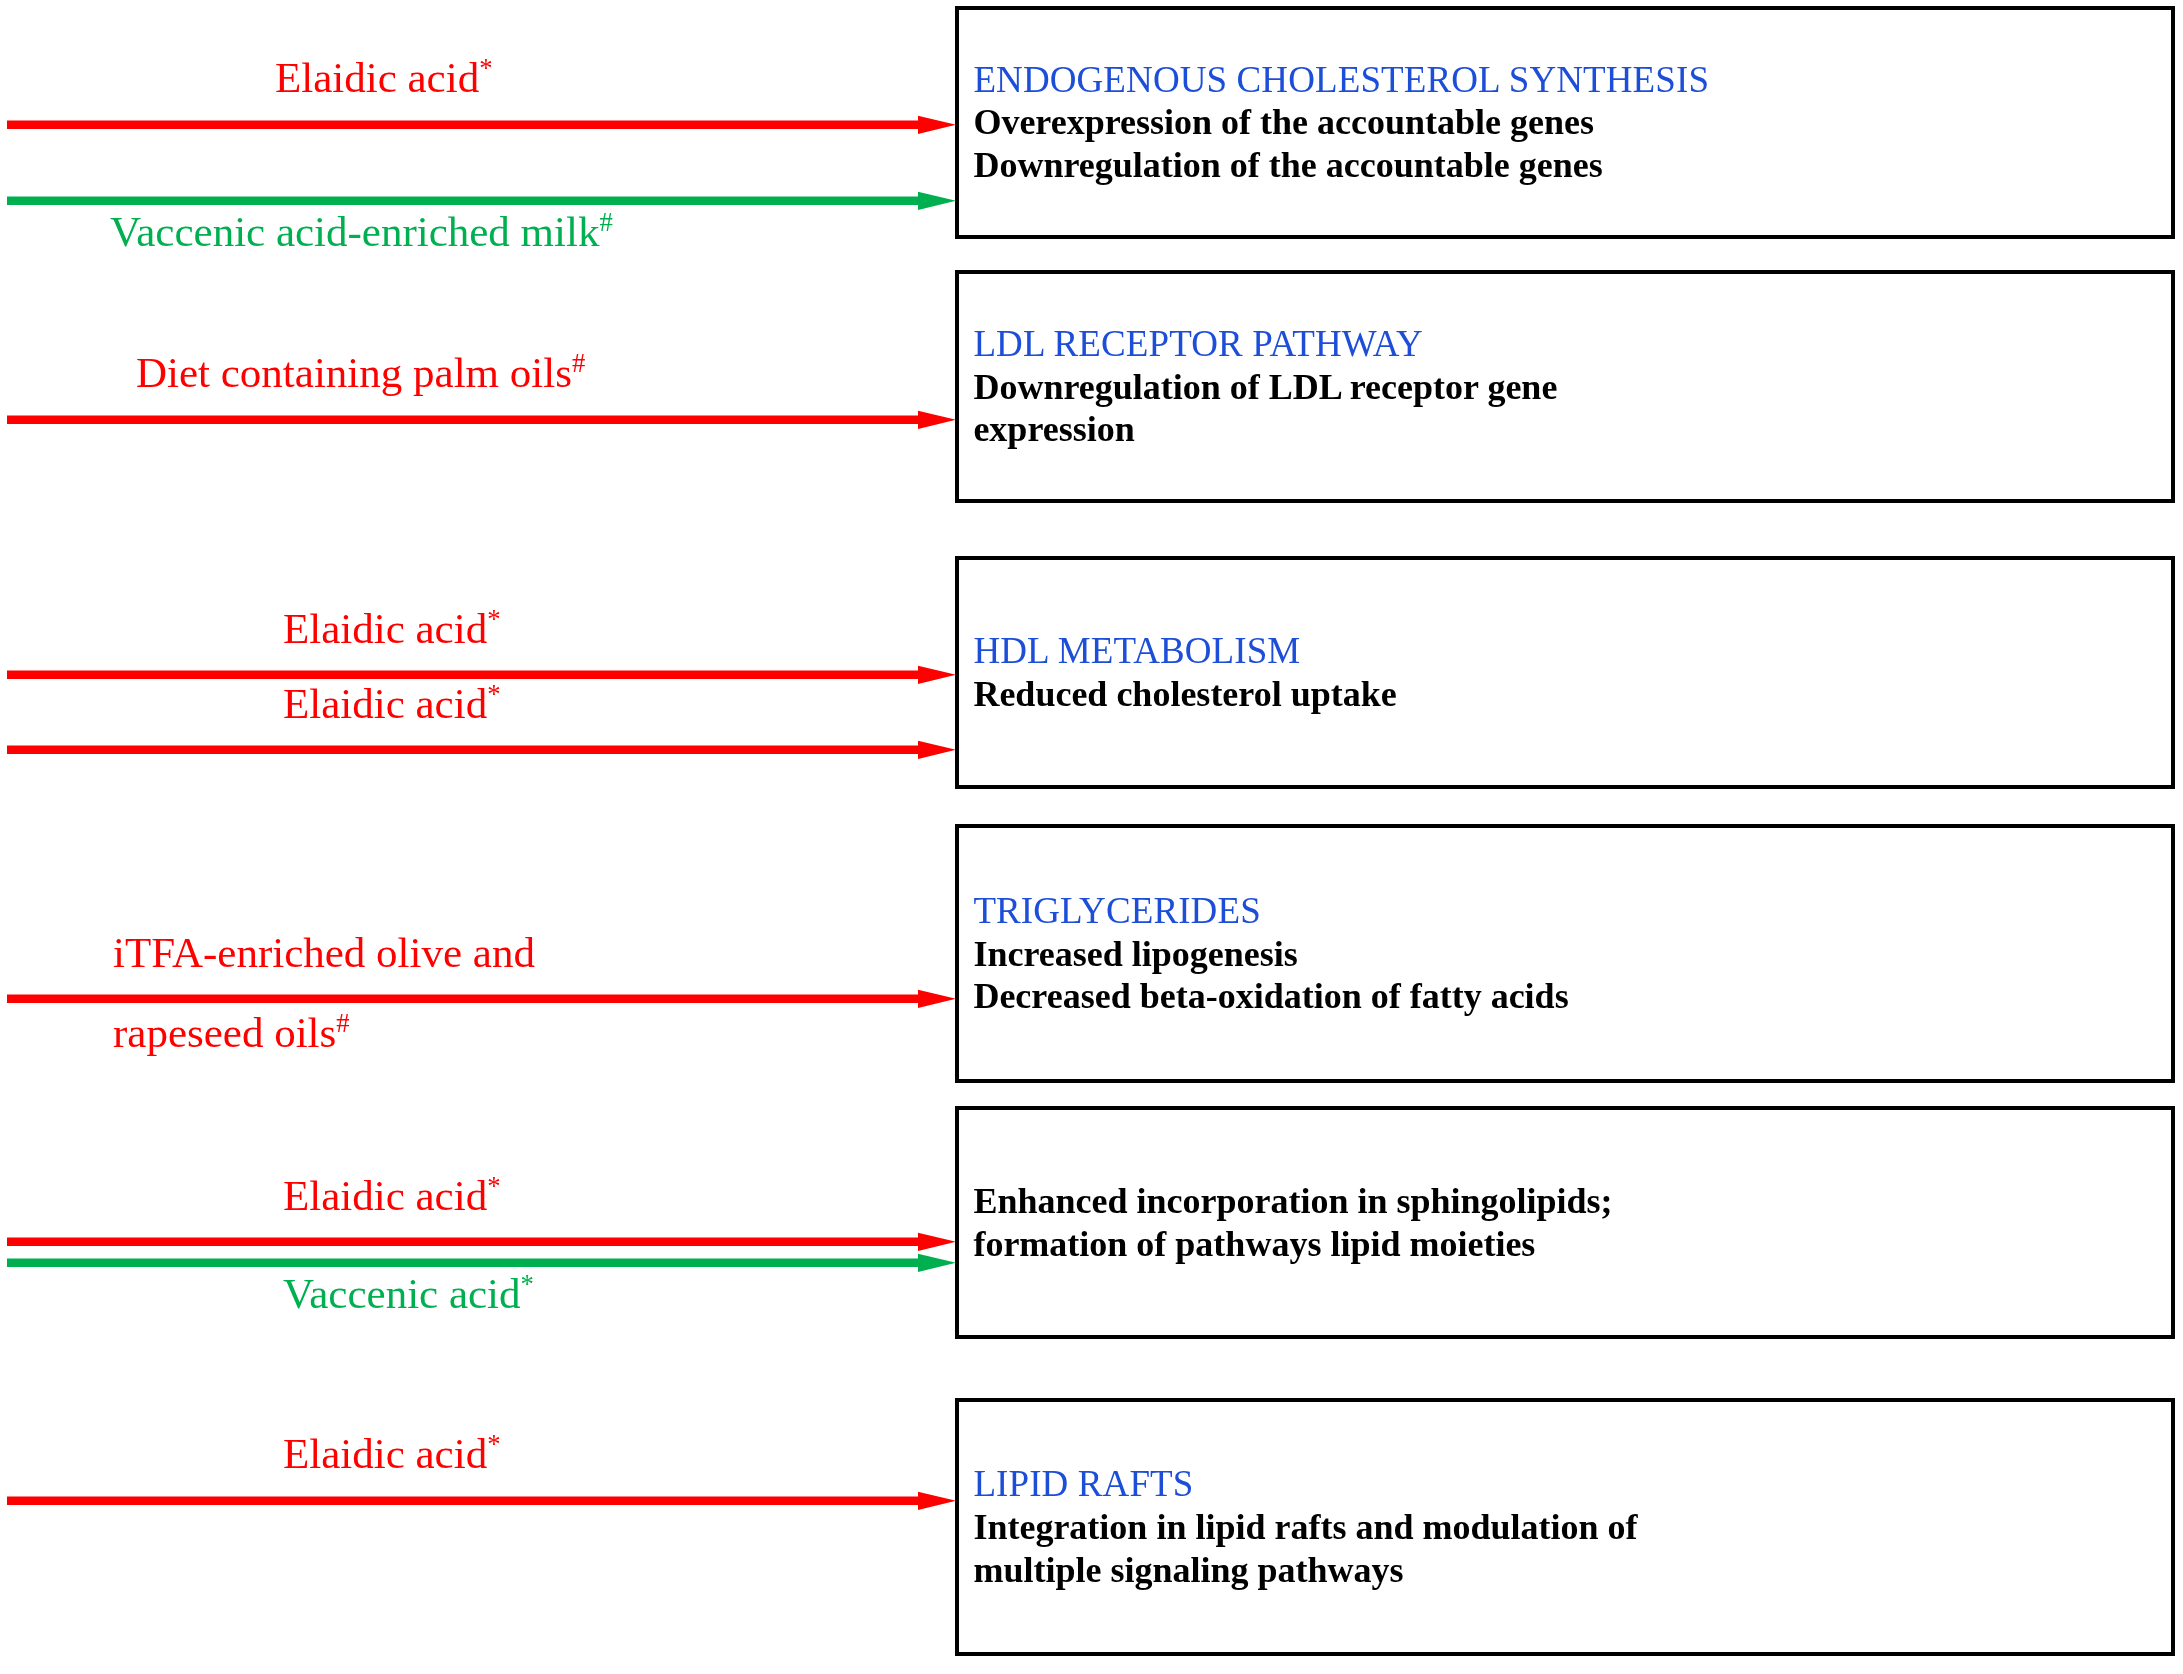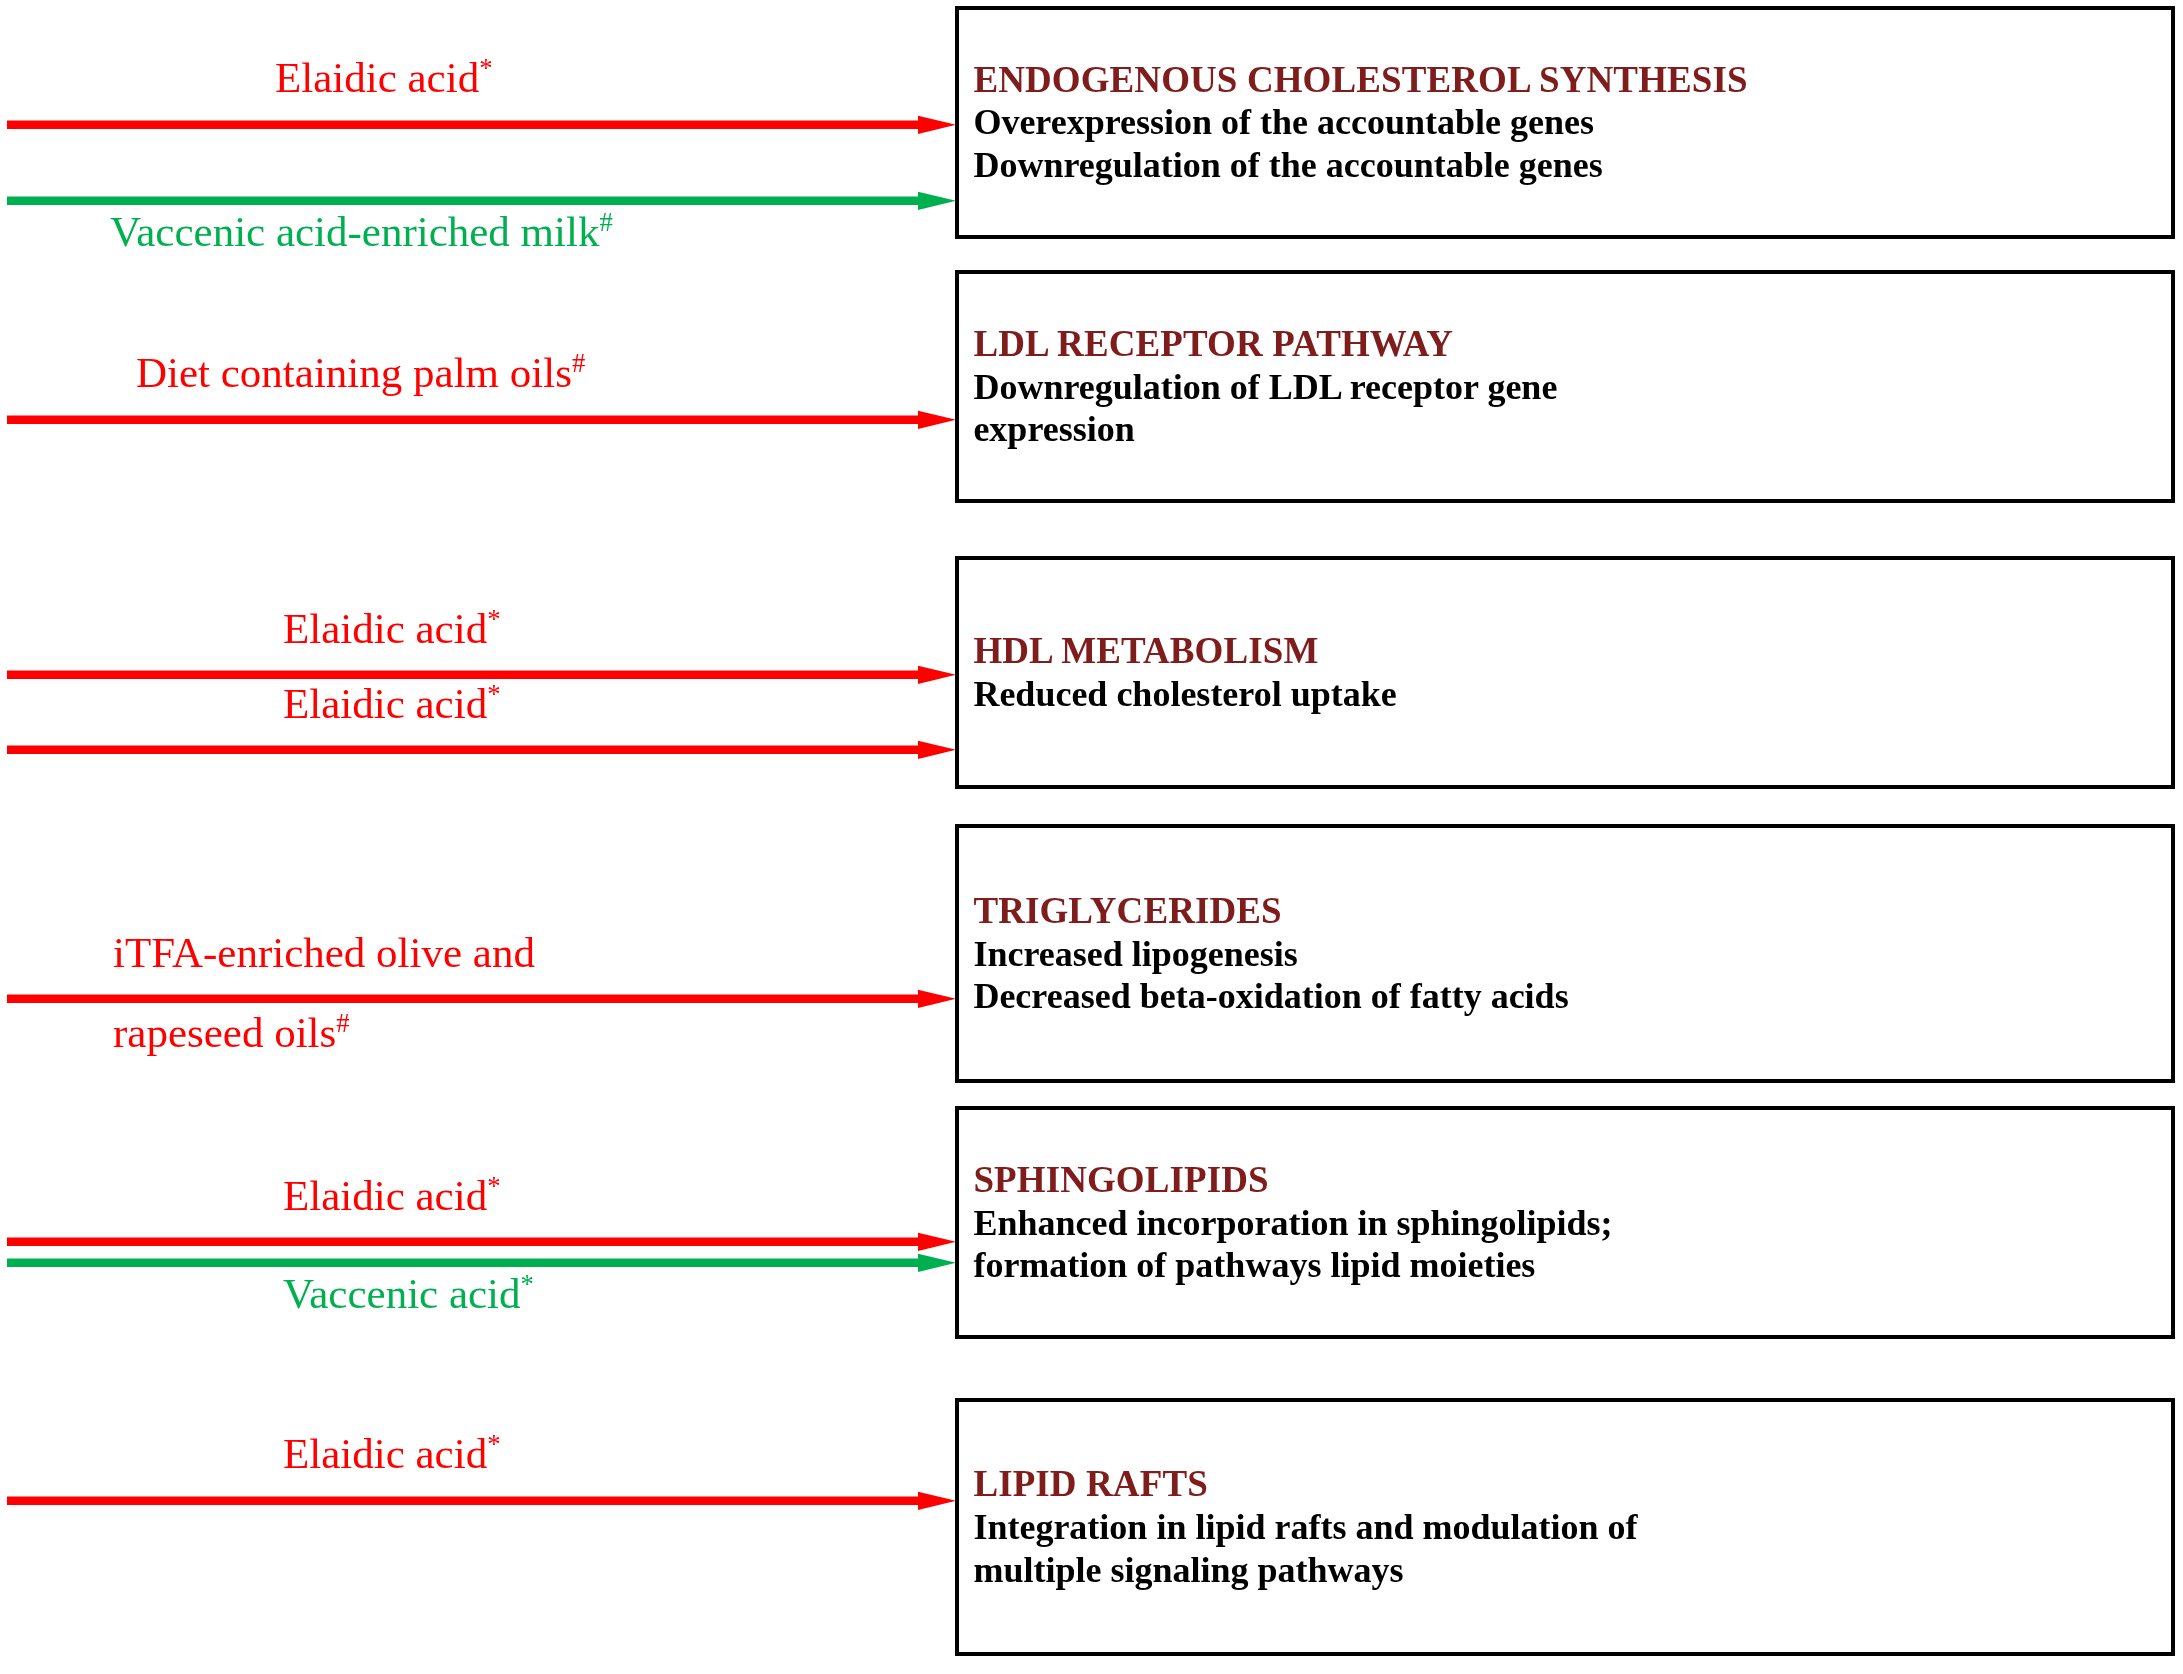--- a/index.html
+++ b/index.html
@@ -18,24 +18,24 @@
     width:1220px;
     box-sizing:border-box;
     border:4.6px solid #000000;
     background:#ffffff;
     padding:5.2px 13px 5.2px 14.4px;
     display:flex;
     flex-direction:column;
     justify-content:center;
   }
   .box-title{
-    font-weight:bold;
+    font-weight:normal;
     font-size:37px;
     line-height:1.18;
-    color:#7f1d1d;
+    color:#1d4ed8;
     letter-spacing:0.1px;
     white-space:nowrap;
   }
   .box-line{
     font-weight:bold;
     font-size:36px;
     line-height:1.19;
     color:#000000;
   }
 
@@ -81,21 +81,20 @@
     <div class="box-line">Reduced cholesterol uptake</div>
   </div>
 
   <div class="box" style="top:824px;height:259px;">
     <div class="box-title">TRIGLYCERIDES</div>
     <div class="box-line">Increased lipogenesis</div>
     <div class="box-line">Decreased beta-oxidation of fatty acids</div>
   </div>
 
   <div class="box" style="top:1106px;height:233px;">
-    <div class="box-title">SPHINGOLIPIDS</div>
     <div class="box-line">Enhanced incorporation in sphingolipids;</div>
     <div class="box-line">formation of pathways lipid moieties</div>
   </div>
 
   <div class="box" style="top:1377px;height:258px;margin-top:21px;">
     <div class="box-title">LIPID RAFTS</div>
     <div class="box-line">Integration in lipid rafts and modulation of</div>
     <div class="box-line">multiple signaling pathways</div>
   </div>
 

